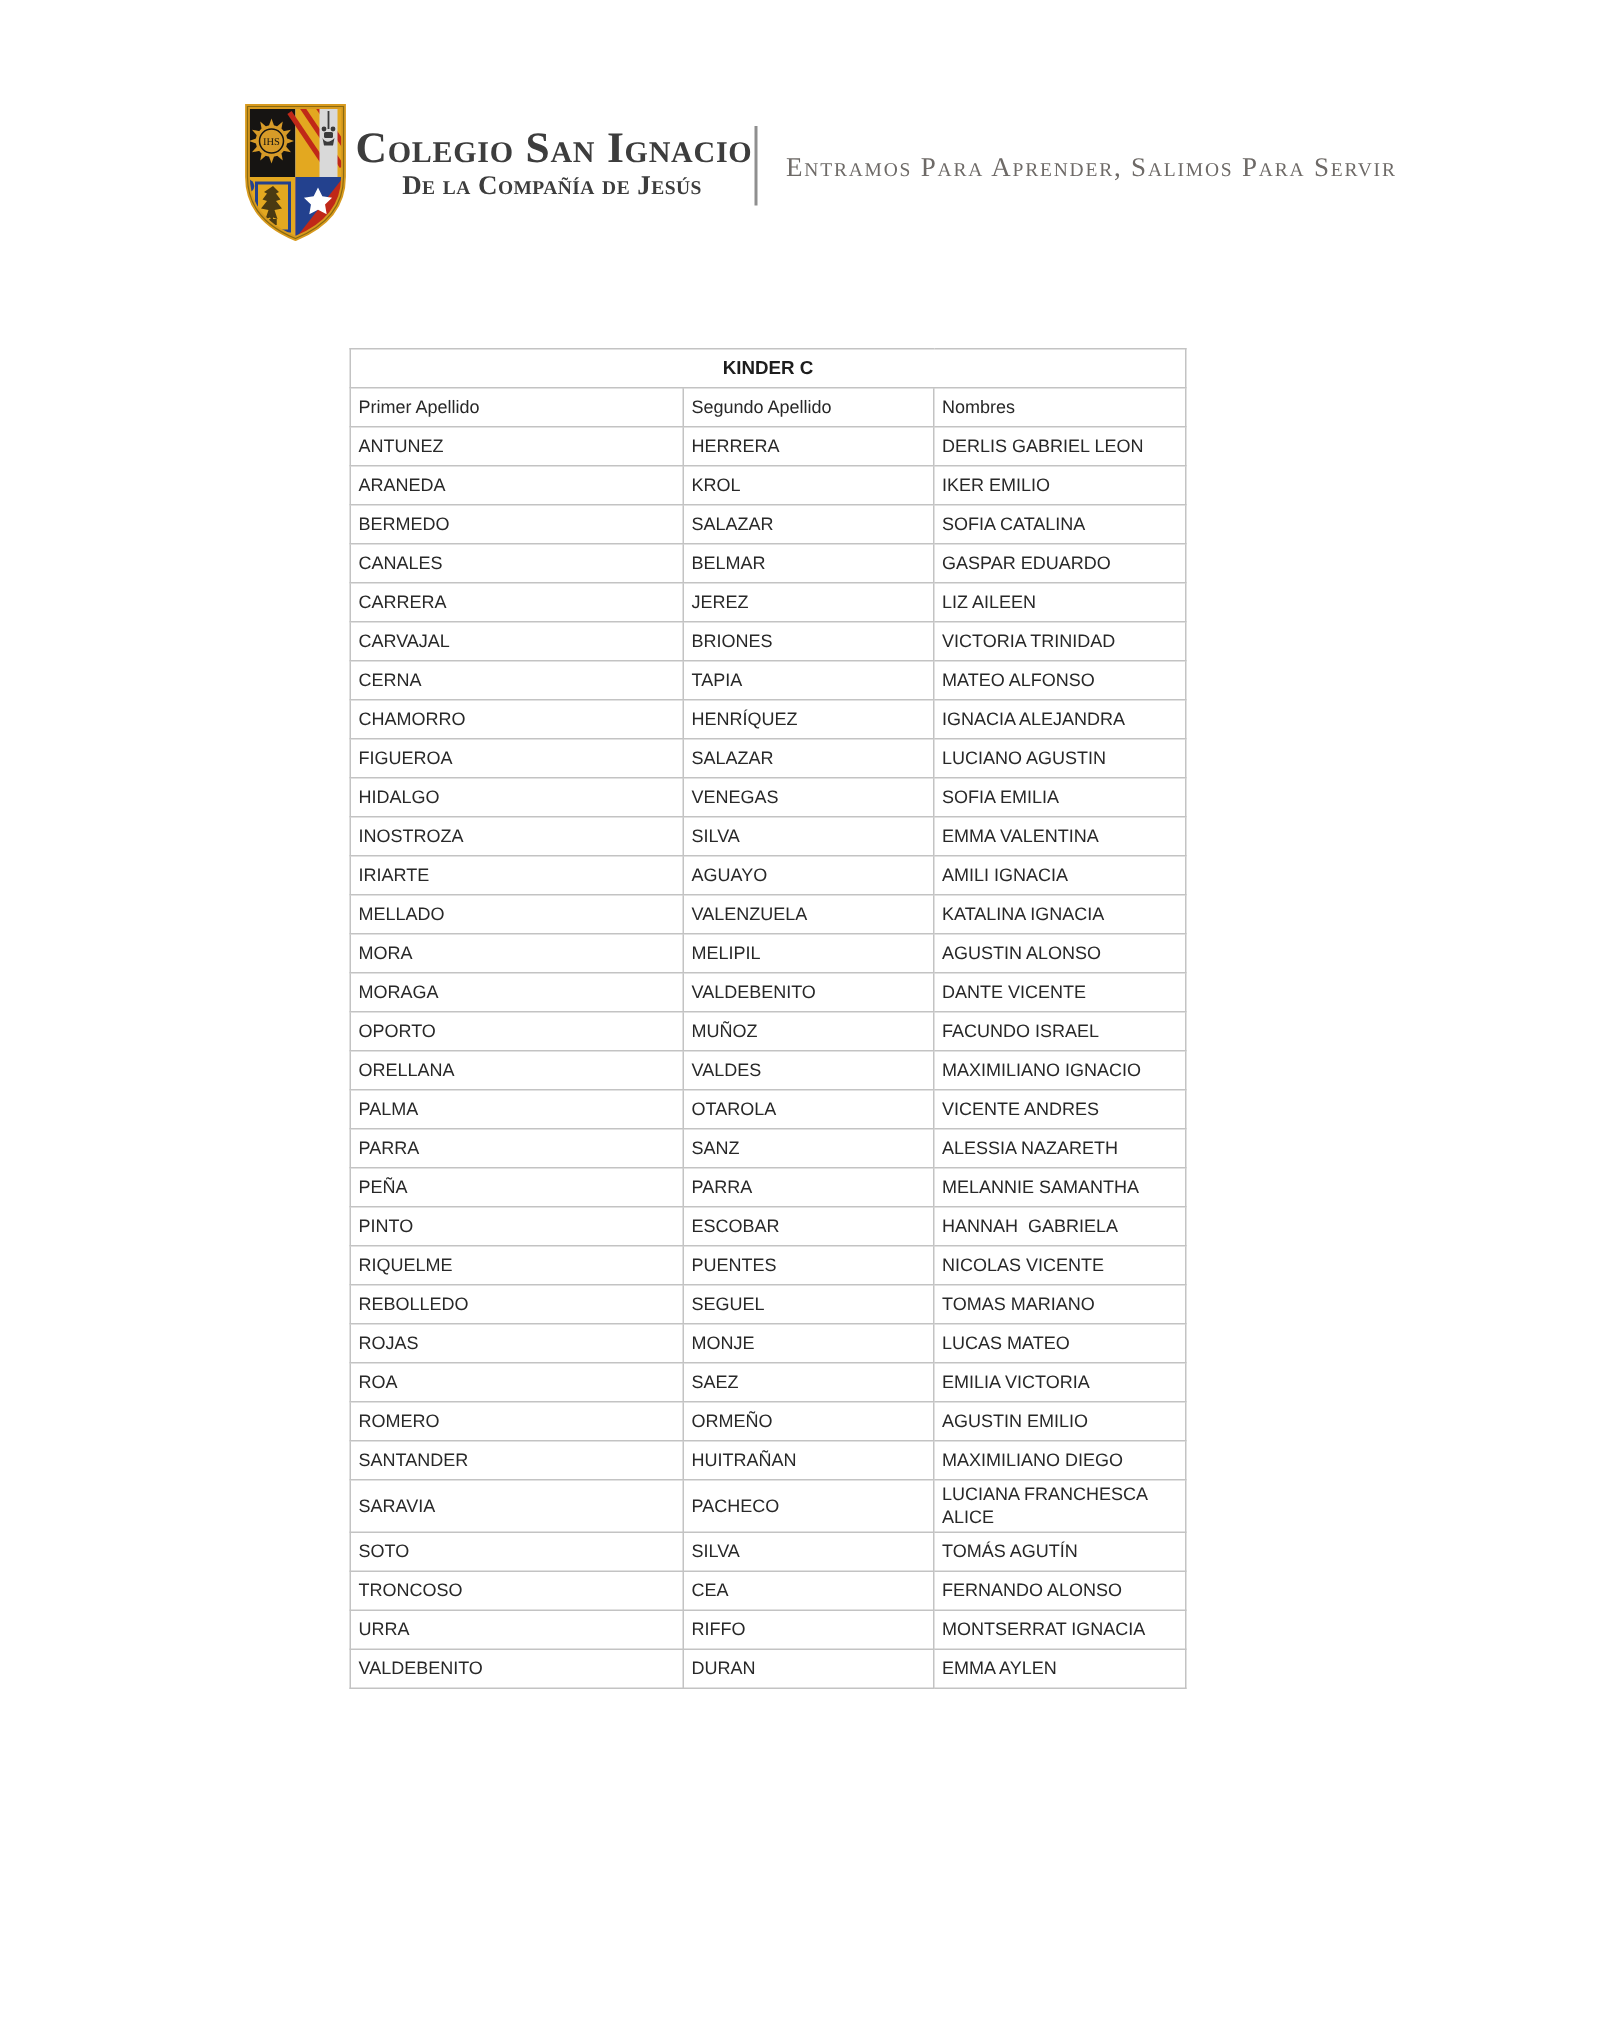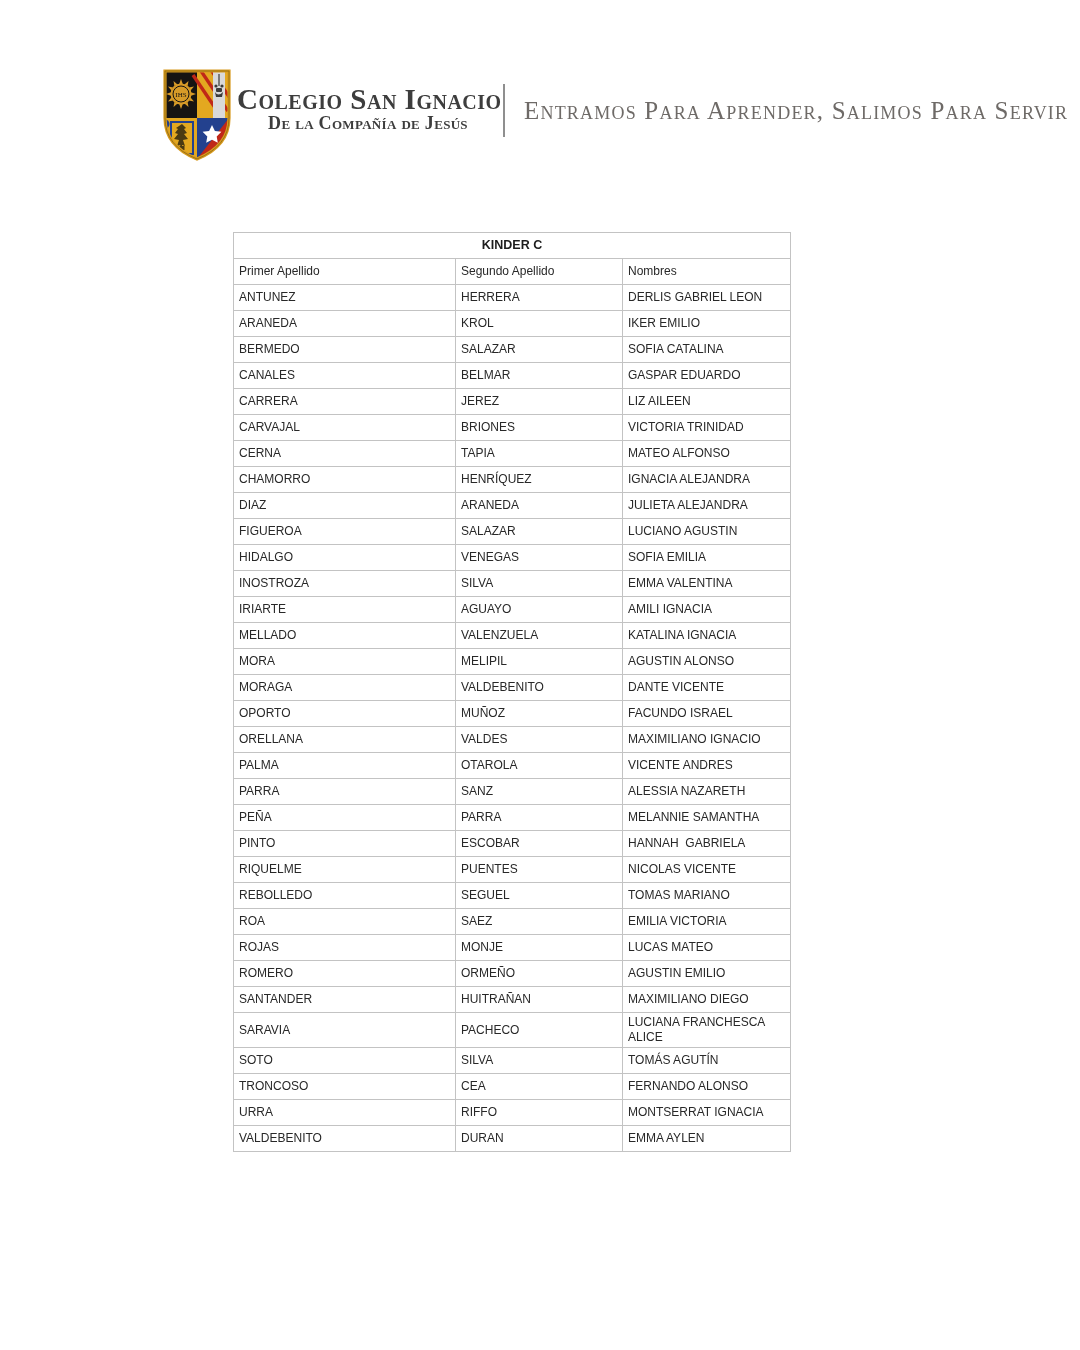--- a/index.html
+++ b/index.html
@@ -33,21 +33,21 @@
     white-space: nowrap;
   }
   .header-divider {
     position: absolute; left: 503px; top: 84px;
     width: 2px; height: 53px; background: #8f8f8f;
   }
   .tagline {
     position: absolute; left: 524px; top: 93px; width: 420px;
     font-family: "Liberation Serif", serif;
     font-variant: small-caps;
-    font-size: 25px;
+    font-size: 18px;
     line-height: 36px;
     color: #6e6a67;
     letter-spacing: 1.2px;
     white-space: nowrap;
   }
 
   
   .roster-wrap { position: absolute; left: 233px; top: 232px; width: 557px; }
   table.roster {
     border-collapse: collapse;
@@ -216,25 +216,20 @@
           <td>CERNA</td>
           <td>TAPIA</td>
           <td>MATEO ALFONSO</td>
         </tr>
         <tr>
           <td>CHAMORRO</td>
           <td>HENRÍQUEZ</td>
           <td>IGNACIA ALEJANDRA</td>
         </tr>
         <tr>
-          <td>DIAZ</td>
-          <td>ARANEDA</td>
-          <td>JULIETA ALEJANDRA</td>
-        </tr>
-        <tr>
           <td>FIGUEROA</td>
           <td>SALAZAR</td>
           <td>LUCIANO AGUSTIN</td>
         </tr>
         <tr>
           <td>HIDALGO</td>
           <td>VENEGAS</td>
           <td>SOFIA EMILIA</td>
         </tr>
         <tr>
@@ -296,30 +291,30 @@
           <td>RIQUELME</td>
           <td>PUENTES</td>
           <td>NICOLAS VICENTE</td>
         </tr>
         <tr>
           <td>REBOLLEDO</td>
           <td>SEGUEL</td>
           <td>TOMAS MARIANO</td>
         </tr>
         <tr>
+          <td>ROJAS</td>
+          <td>MONJE</td>
+          <td>LUCAS MATEO</td>
+        </tr>
+        <tr>
           <td>ROA</td>
           <td>SAEZ</td>
           <td>EMILIA VICTORIA</td>
         </tr>
         <tr>
-          <td>ROJAS</td>
-          <td>MONJE</td>
-          <td>LUCAS MATEO</td>
-        </tr>
-        <tr>
           <td>ROMERO</td>
           <td>ORMEÑO</td>
           <td>AGUSTIN EMILIO</td>
         </tr>
         <tr>
           <td>SANTANDER</td>
           <td>HUITRAÑAN</td>
           <td>MAXIMILIANO DIEGO</td>
         </tr>
         <tr>

